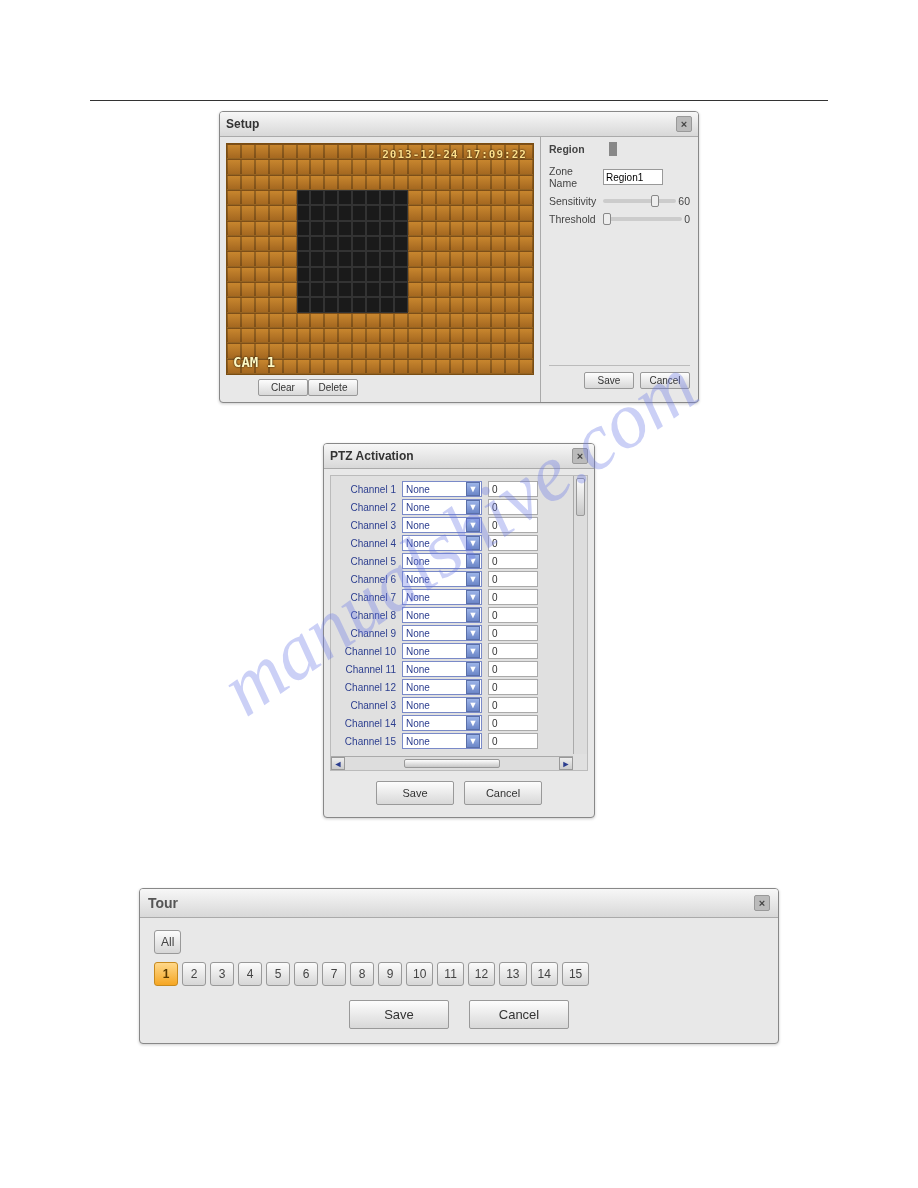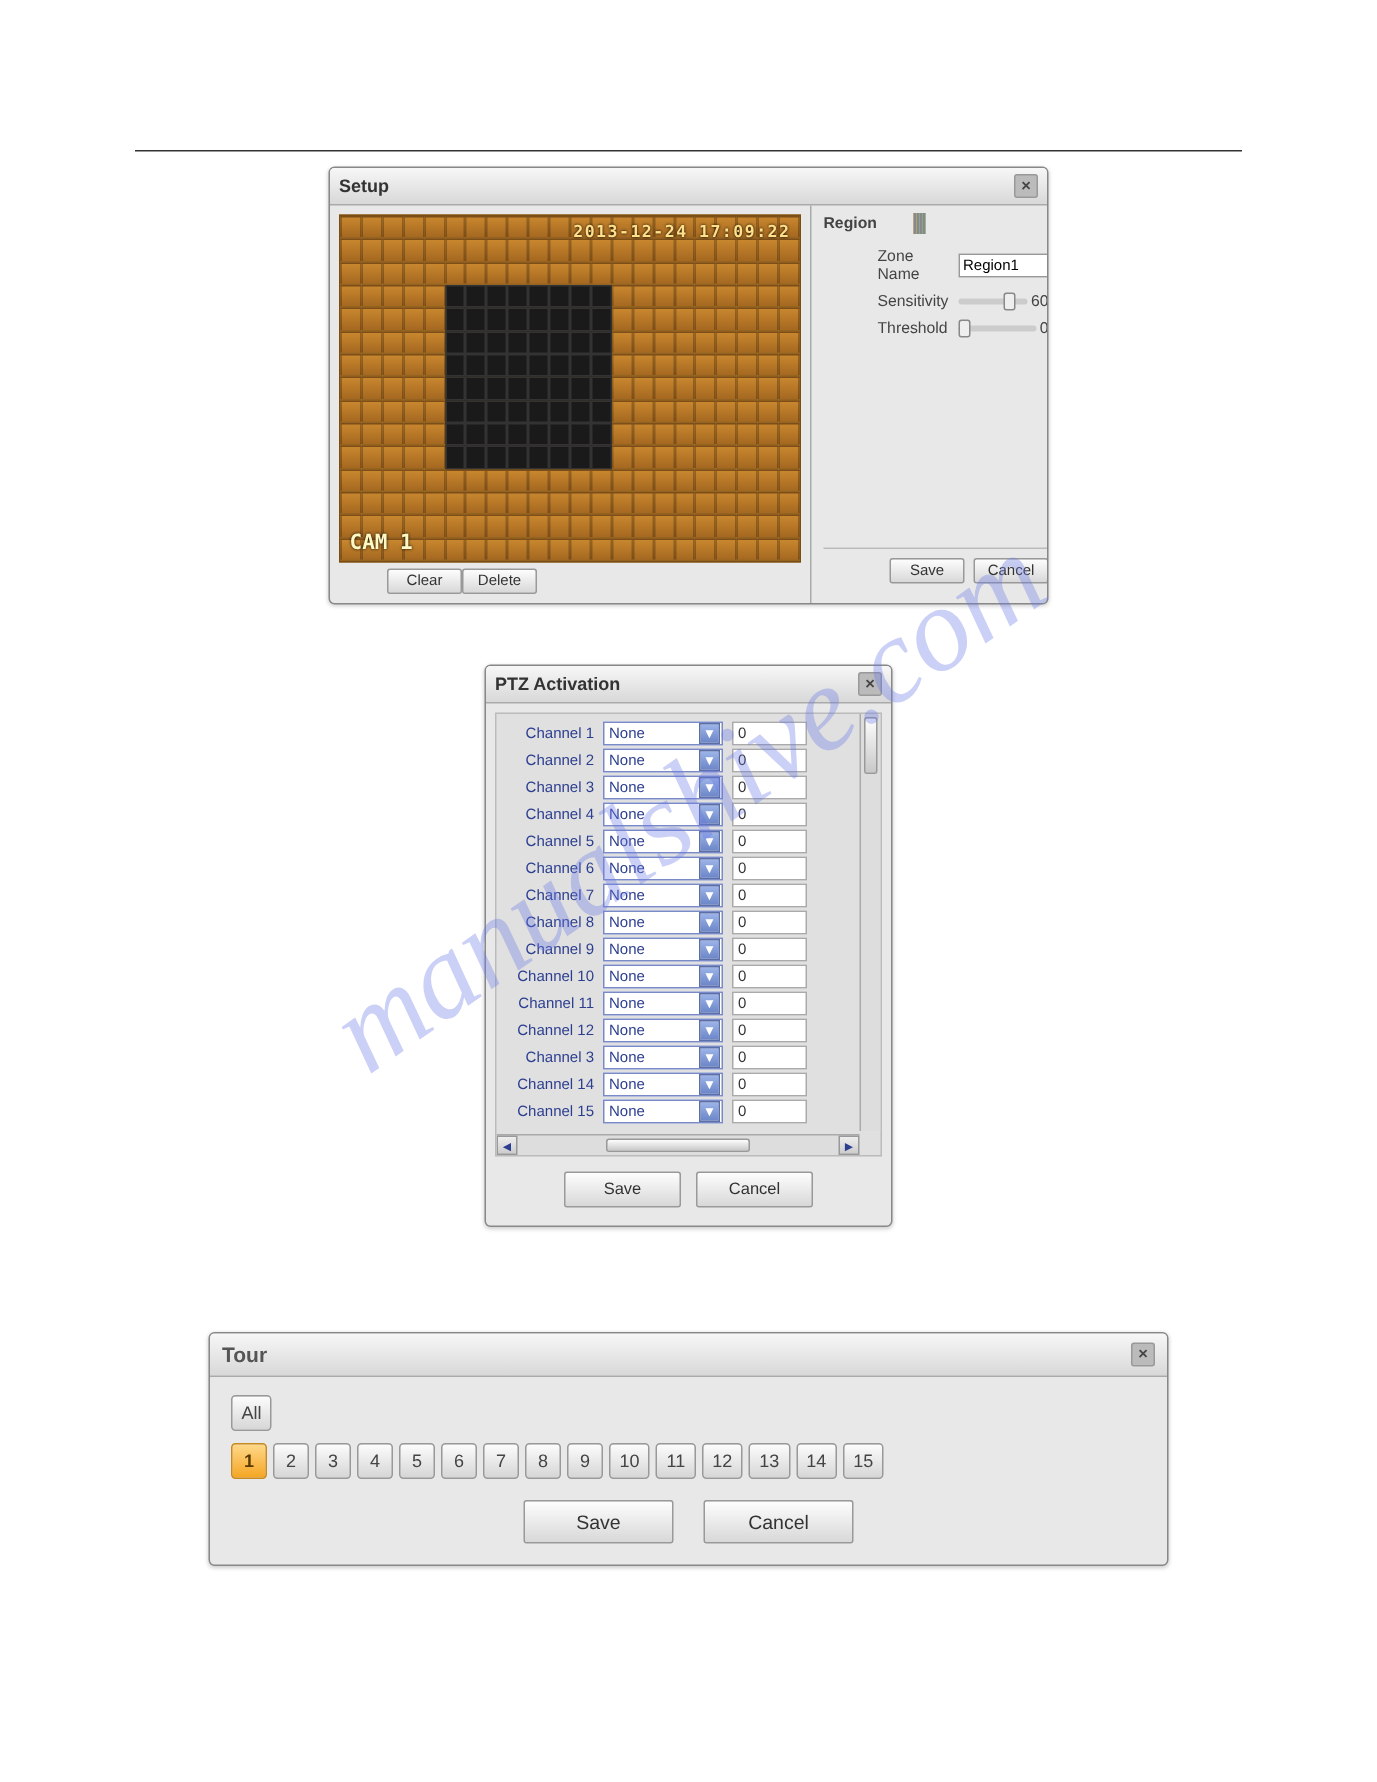--- a/index.html
+++ b/index.html
@@ -107,21 +107,21 @@
     color: #fef9c3;
     font-size: 14px; font-weight: bold;
     text-shadow: 0 0 2px #000;
   }
   .setup-left-buttons { margin-top: 4px; display:flex; gap:0;margin-left:32px; }
   .setup-right { flex: 1; padding: 6px 8px; border-left: 1px solid #aaa; font-size: 10.5px; color: #444;}
   .region-row { display:flex; align-items:center; gap:16px; margin-bottom: 10px; }
   .region-row .lbl { font-weight:bold; flex: 0 0 44px; }
   .swatch { width:14px; height:14px; border:1px solid #888; }
   .field-row { display: flex; align-items: center; margin: 6px 0; gap: 4px; }
-  .field-row .lbl { flex: 0 0 50px; margin-left: 36px; }
+  .field-row .lbl { flex: 0 0 50px; }
   .field-row input[type=text]{
     width: 60px; border:1px solid #999; font-size:10px; height:16px; padding: 0 2px;
   }
   .slider-wrap { flex:1; display:flex; align-items:center; gap:2px; }
   .slider {
     flex:1; height:4px; background:#ccc; border-radius:2px; position:relative;
   }
   .slider .thumb {
     position:absolute; top:-4px; width:8px; height:12px;
     background:#eee; border:1px solid #888; border-radius:2px;

